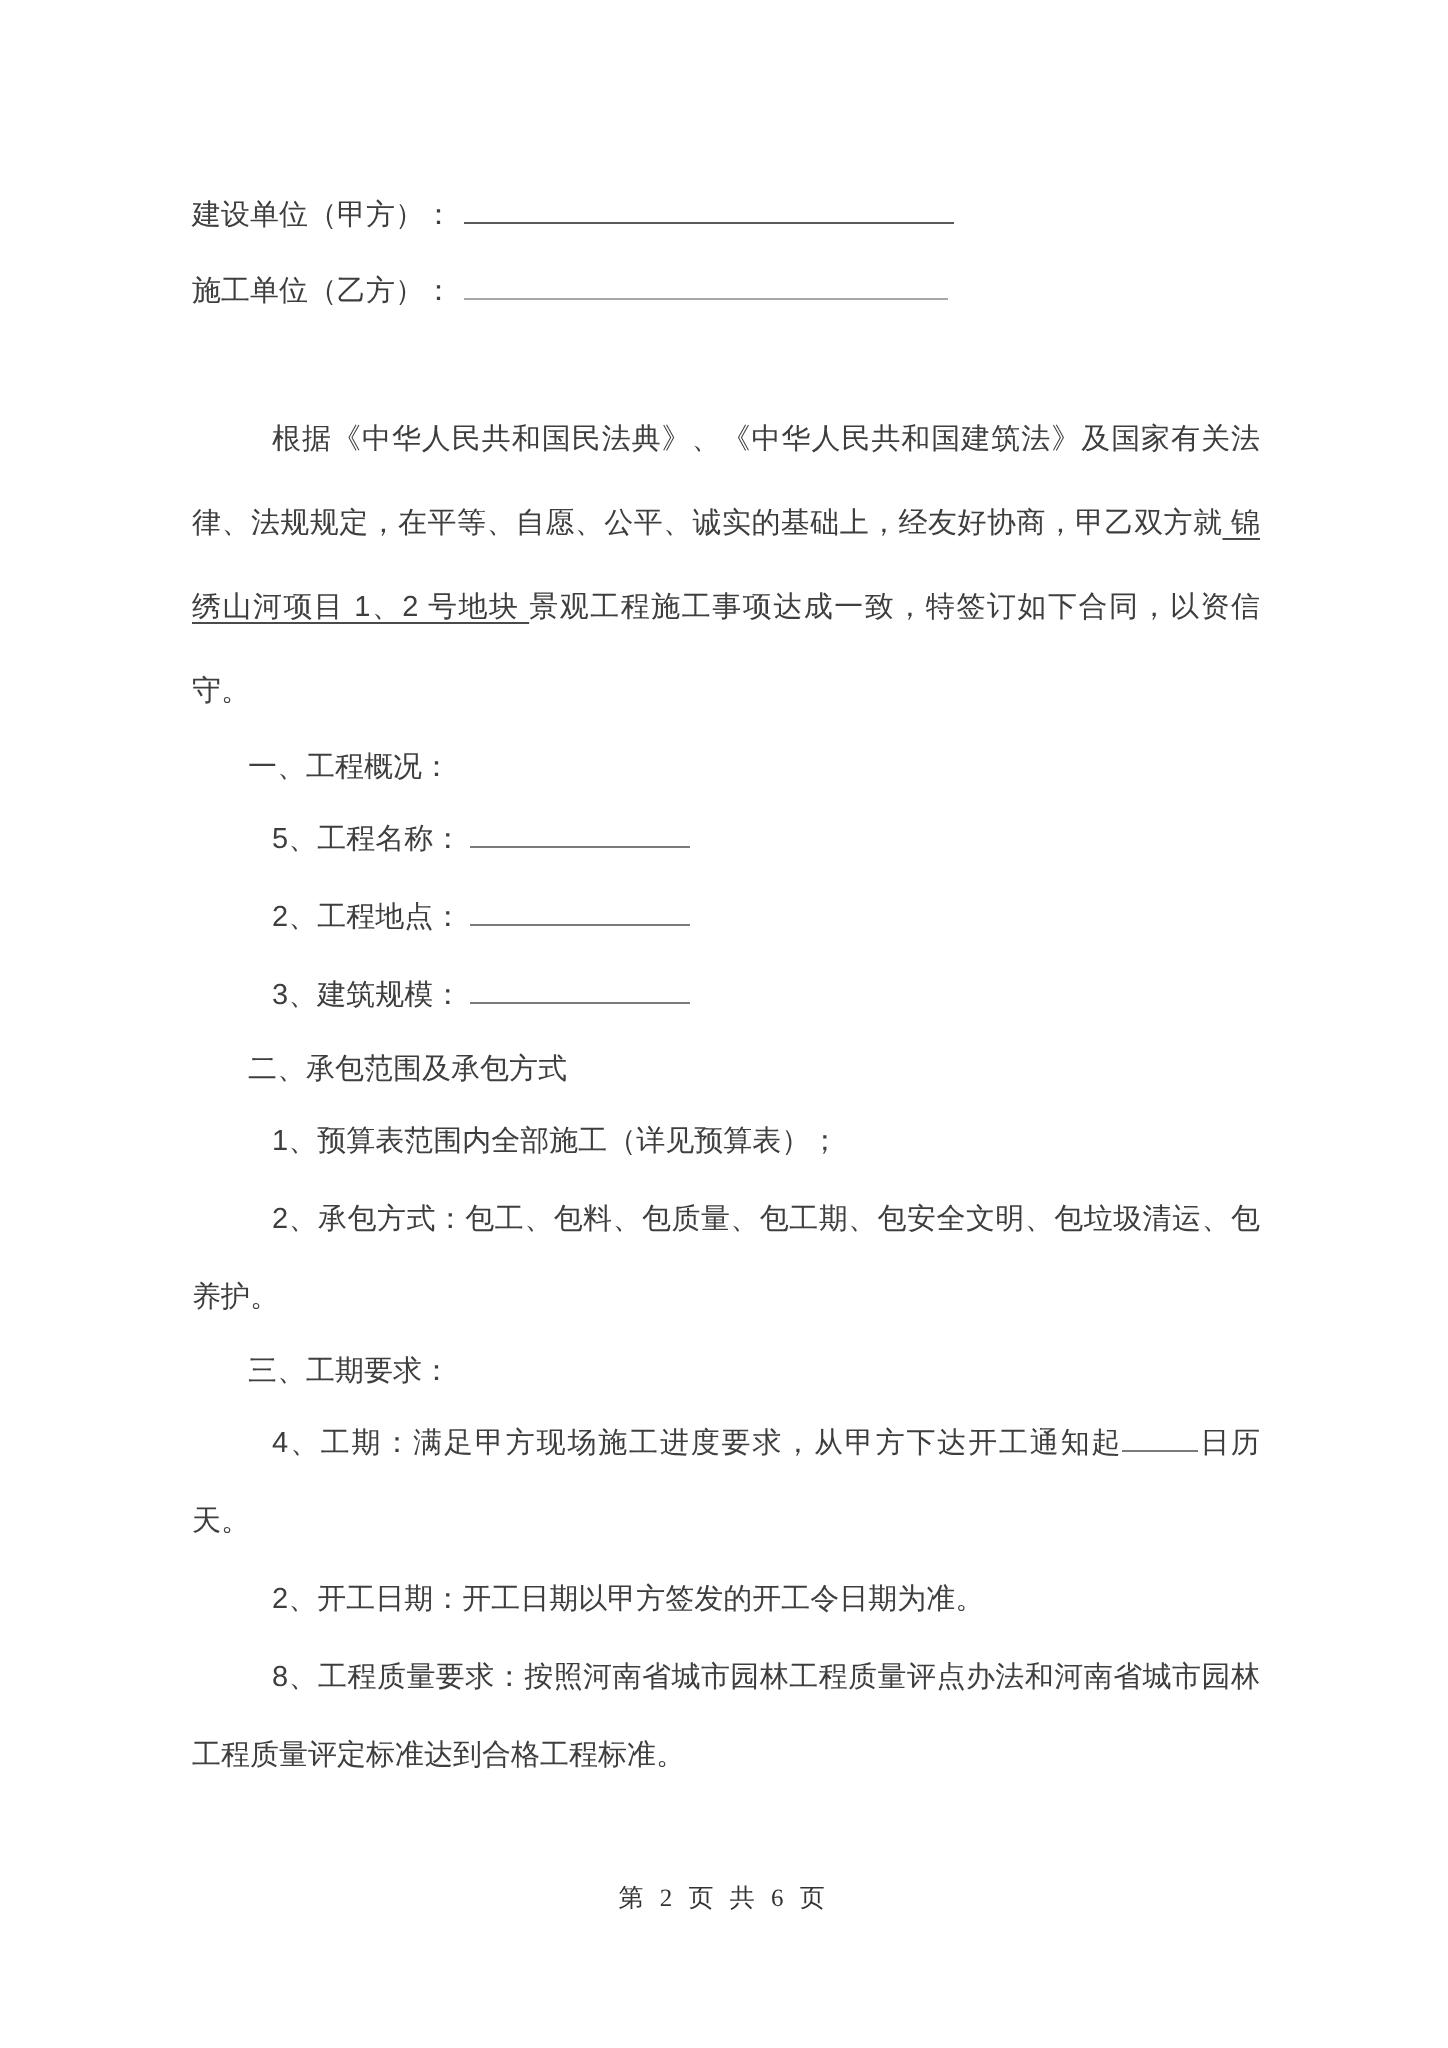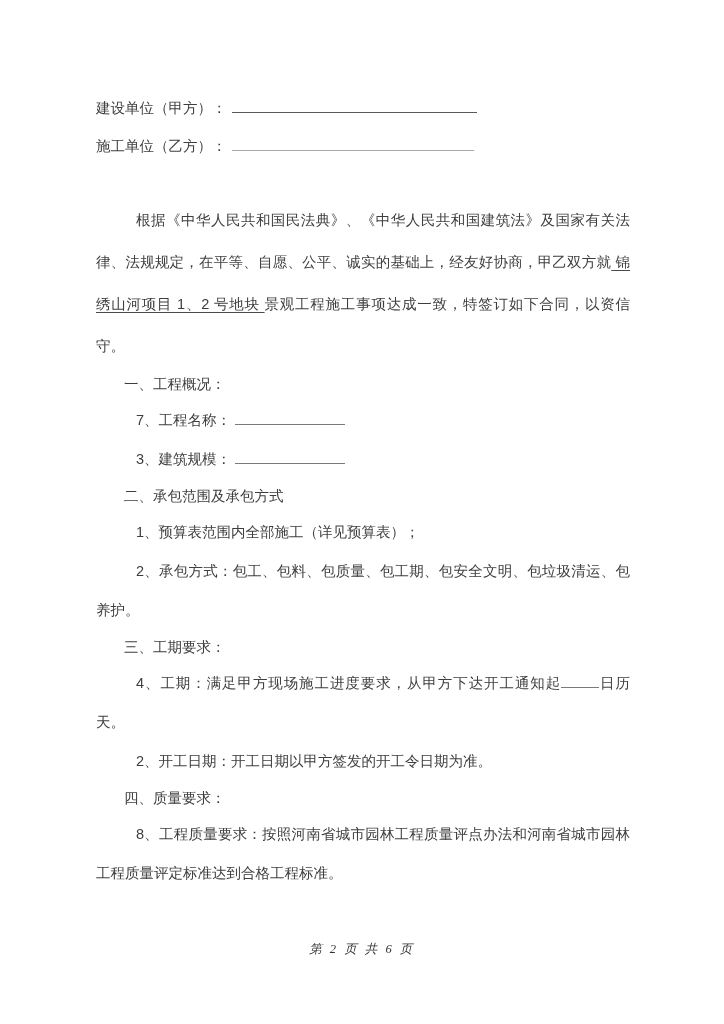--- a/index.html
+++ b/index.html
@@ -61,56 +61,55 @@
   .footer {
     position: absolute;
     top: 941px;
     left: 0;
     width: 724px;
     text-align: center;
     font-family: "Liberation Serif", "DejaVu Serif", serif;
     font-size: 12.5px;
     color: #333333;
     letter-spacing: 2.5px;
-    font-style: italic;
   }
 </style>
 </head>
 <body>
 
 <div class="page">
   <div class="content">
 
     <p class="field-row"><span>建设单位（甲方）：</span><span class="blank blank-a"></span></p>
 
     <p class="field-row"><span>施工单位（乙方）：</span><span class="blank blank-b"></span></p>
 
     <div class="spacer"></div>
 
     <p class="intro"><span>根据《中华人民共和国民法典》、《中华人民共和国建筑法》及国家有关法律、法规规定，在平等、自愿、公平、诚实的基础上，经友好协商，甲乙双方就</span><span class="u-seg"> 锦绣山河项目 1、2 号地块 </span><span>景观工程施工事项达成一致，特签订如下合同，以资信守。</span></p>
 
     <p class="heading">一、工程概况：</p>
 
-    <p class="item"><span>7、工程名称：</span><span class="blank blank-item"></span></p>
+    <p class="item"><span>5、工程名称：</span><span class="blank blank-item"></span></p>
 
+    <p class="item"><span>2、工程地点：</span><span class="blank blank-item"></span></p>
 
     <p class="item"><span>3、建筑规模：</span><span class="blank blank-item"></span></p>
 
     <p class="heading">二、承包范围及承包方式</p>
 
     <p class="item">1、预算表范围内全部施工（详见预算表）；</p>
 
     <p class="item">2、承包方式：包工、包料、包质量、包工期、包安全文明、包垃圾清运、包养护。</p>
 
     <p class="heading">三、工期要求：</p>
 
     <p class="item"><span>4、工期：满足甲方现场施工进度要求，从甲方下达开工通知起</span><span class="blank blank-small"></span><span>日历天。</span></p>
 
     <p class="item">2、开工日期：开工日期以甲方签发的开工令日期为准。</p>
 
-    <p class="heading">四、质量要求：</p>
 
     <p class="item">8、工程质量要求：按照河南省城市园林工程质量评点办法和河南省城市园林工程质量评定标准达到合格工程标准。</p>
 
   </div>
 
   <div class="footer">第 2 页 共 6 页</div>
 </div>
 
 </body></html>

